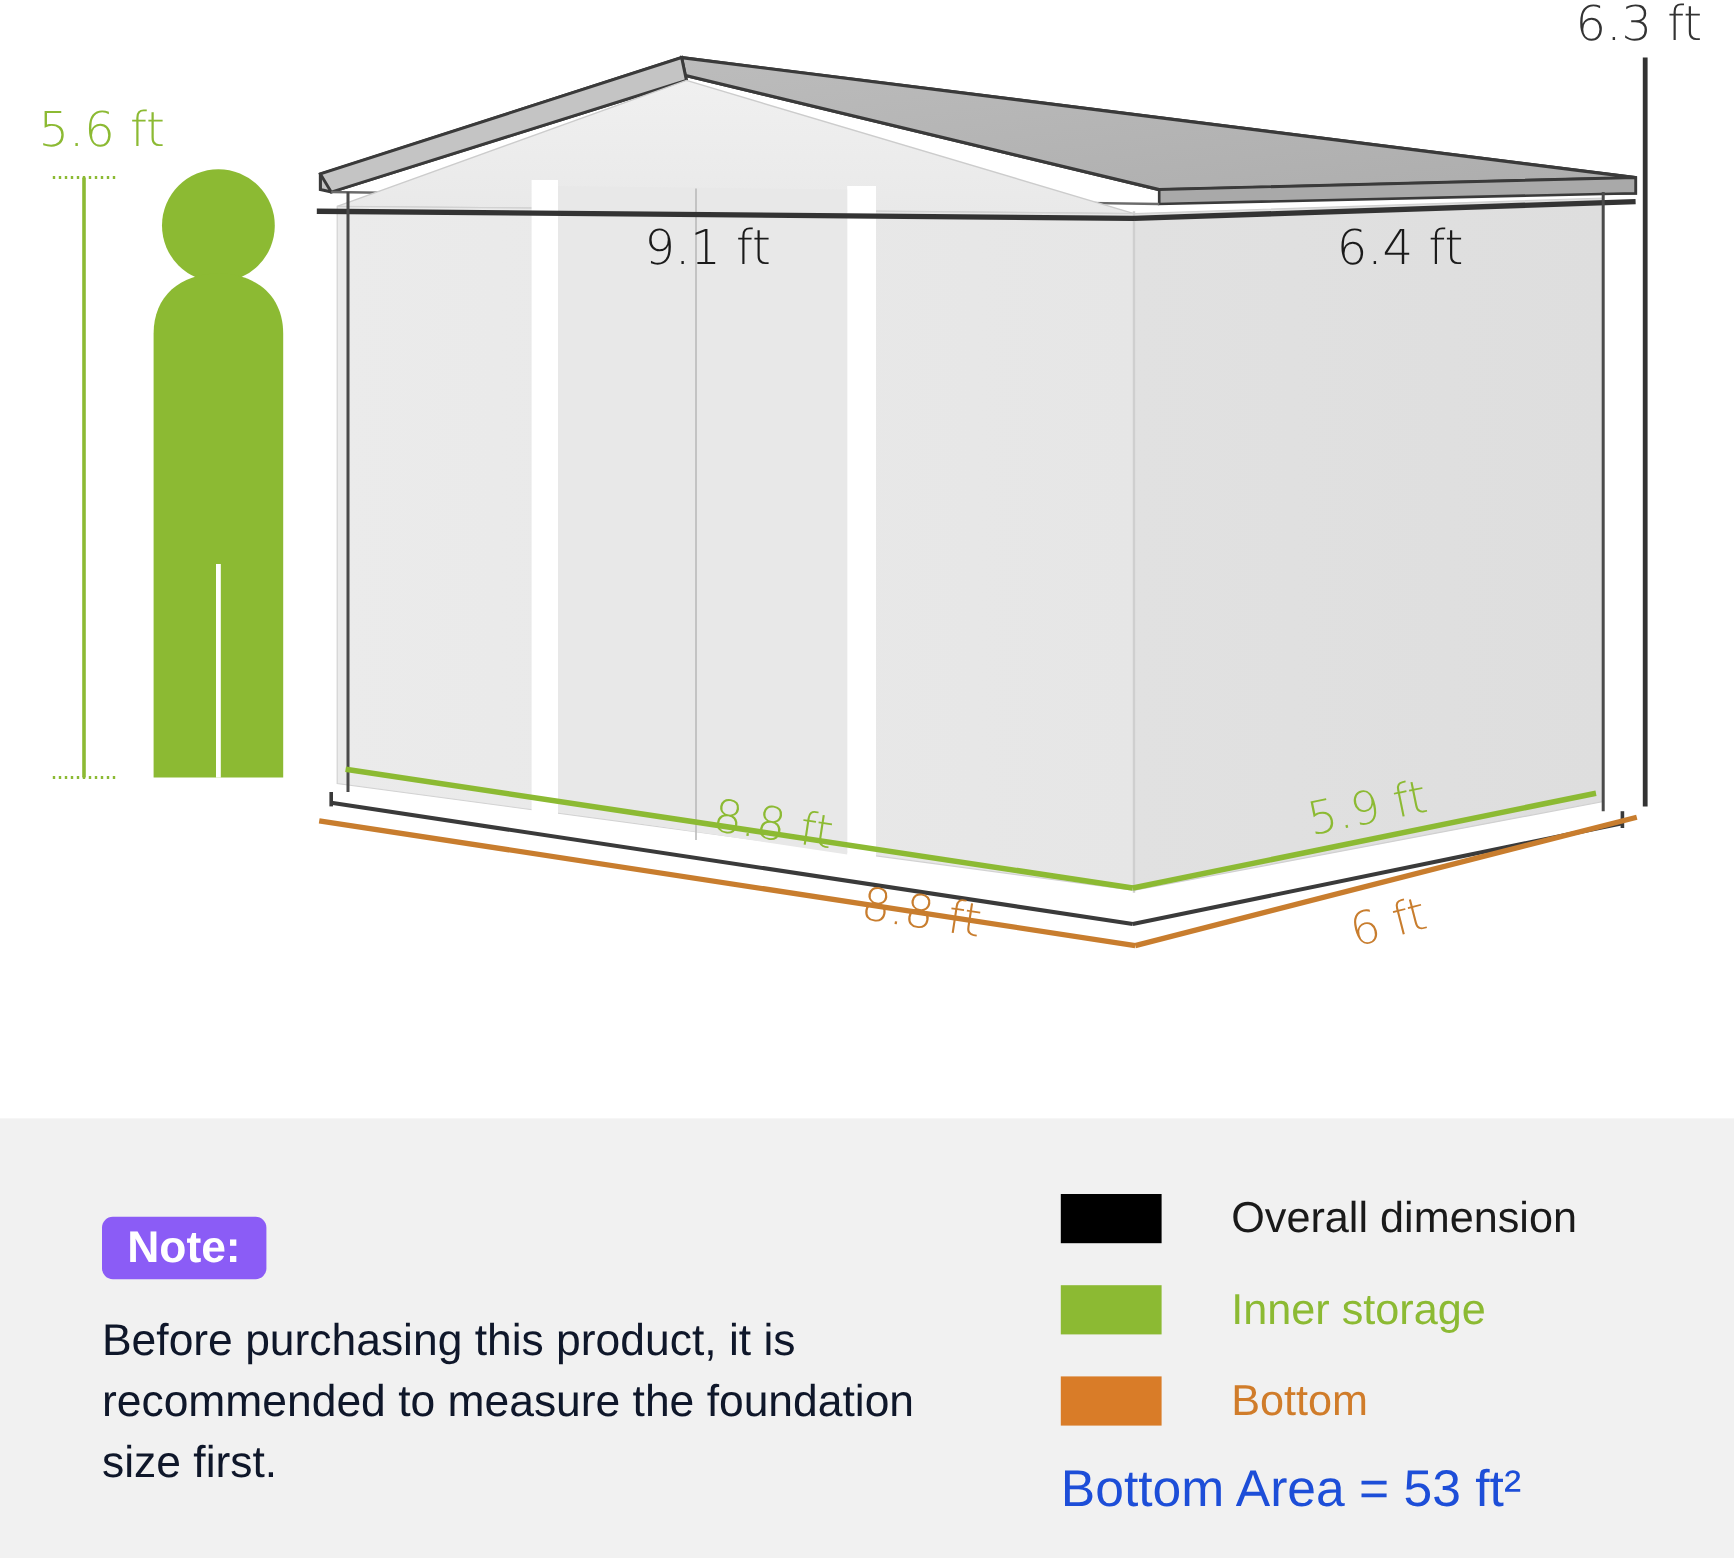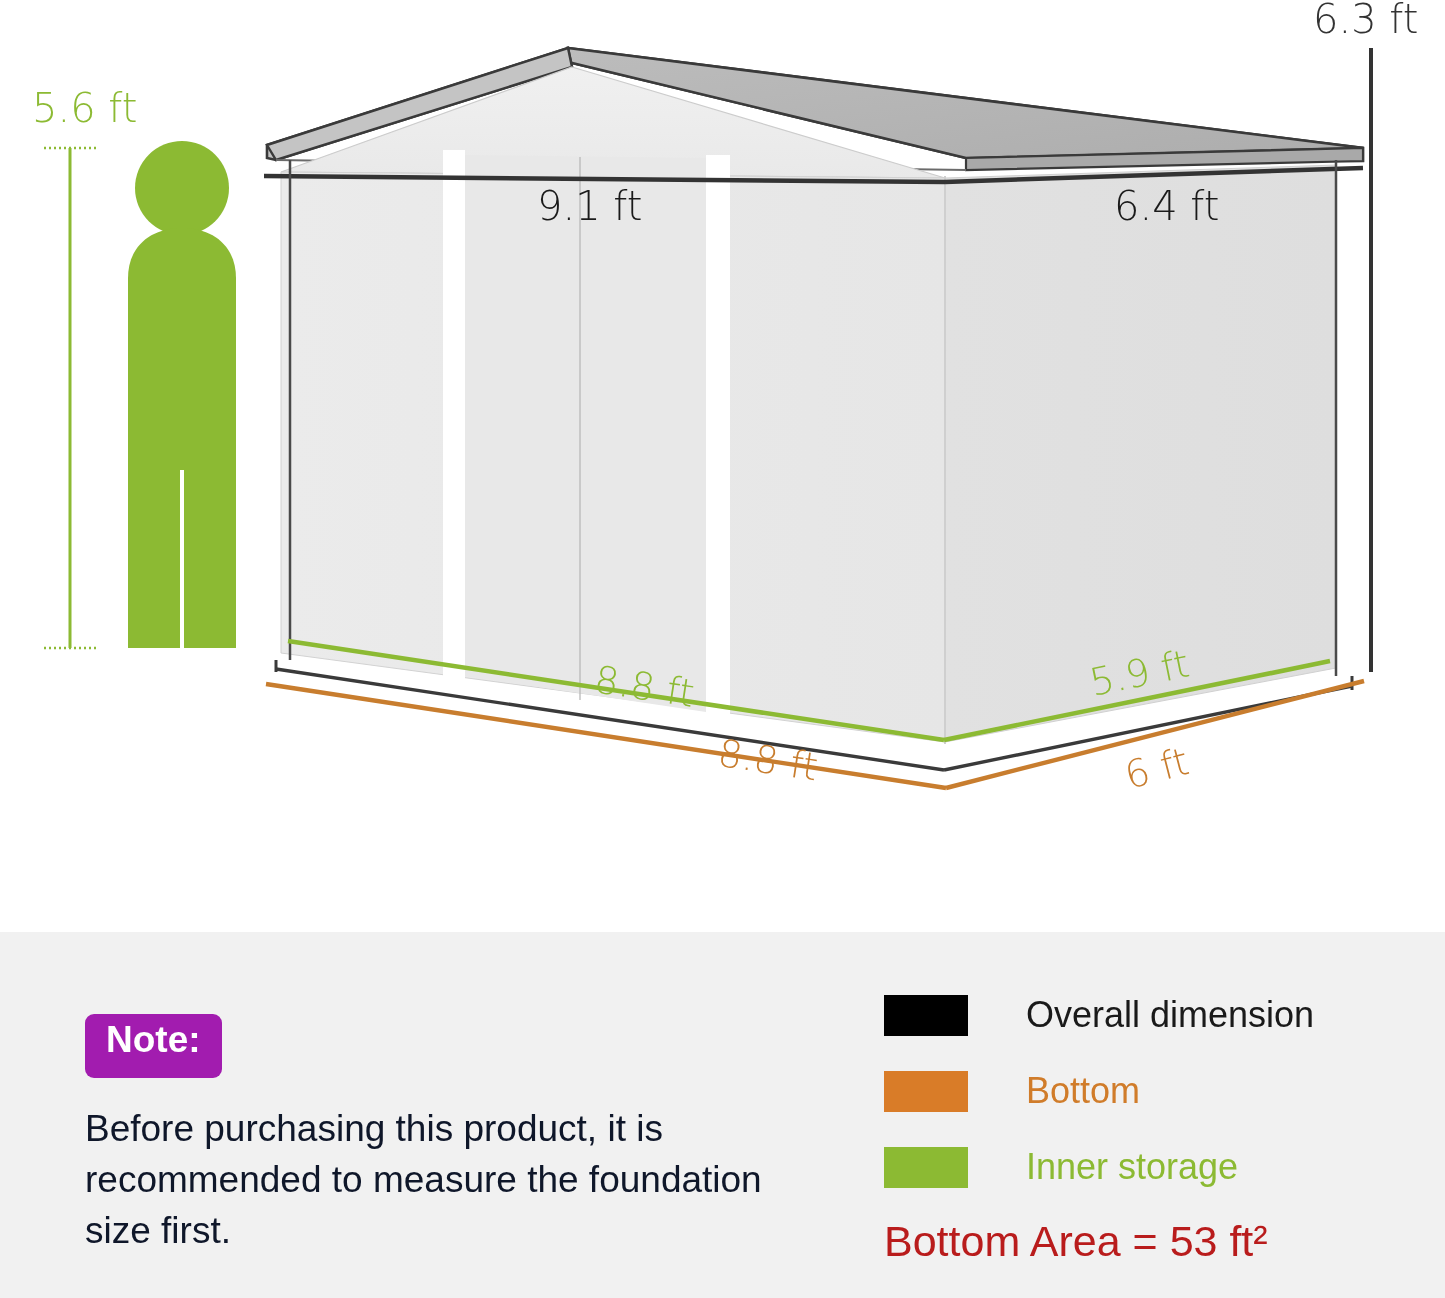--- a/index.html
+++ b/index.html
@@ -36,25 +36,25 @@
     width: 1445px; height: 366px;
     background: #f1f1f1;
   }
   .note-block {
     position: absolute;
     left: 85px; top: 82px;
     width: 690px;
   }
   .note-badge {
     display: inline-block;
-    background: #a21caf;
+    background: #8b5cf6;
     color: #ffffff;
     font-size: 37px;
     font-weight: bold;
-    padding: 5px 21px 16px 21px;
+    padding: 5px 21px 4px 21px;
     border-radius: 9px;
     letter-spacing: 0px;
     line-height: 1.15;
   }
   .note-text {
     margin-top: 25px;
     color: #0f172a;
     font-size: 37px;
     line-height: 1.38;
     font-weight: 300;
@@ -81,21 +81,21 @@
     font-weight: 300;
     white-space: nowrap;
   }
   .legend-label.overall { color: #1a1a1a; }
   .legend-label.bottom  { color: #d07c2a; }
   .legend-label.inner   { color: #8cba33; }
   .bottom-area {
     position: absolute;
     left: 884px; top: 285px;
     font-size: 43px;
-    color: #b91c1c;
+    color: #1d4ed8;
     font-weight: 400;
     white-space: nowrap;
   }
   .dim-label {
     font-family: "DejaVu Sans", sans-serif;
   }
 </style>
 </head>
 <body>
 
@@ -233,26 +233,26 @@
     </div>
 
     <div class="legend-block">
 
       <div class="legend-row">
         <div class="legend-swatch" style="background:#000000;"></div>
         <div class="legend-label overall">Overall dimension</div>
       </div>
 
       <div class="legend-row">
+        <div class="legend-swatch" style="background:#8cba33;"></div>
+        <div class="legend-label inner">Inner storage</div>
+      </div>
+
+      <div class="legend-row">
         <div class="legend-swatch" style="background:#d97c28;"></div>
         <div class="legend-label bottom">Bottom</div>
       </div>
-
-      <div class="legend-row">
-        <div class="legend-swatch" style="background:#8cba33;"></div>
-        <div class="legend-label inner">Inner storage</div>
-      </div>
     </div>
 
     <div class="bottom-area">Bottom Area = 53 ft²</div>
   </div>
 
 </div>
 
 </body></html>

